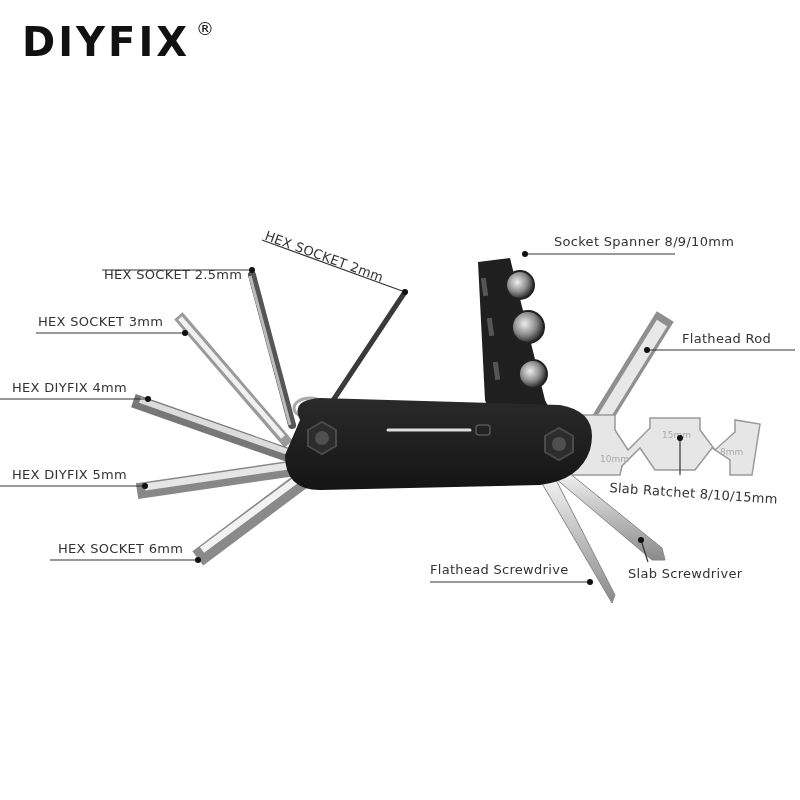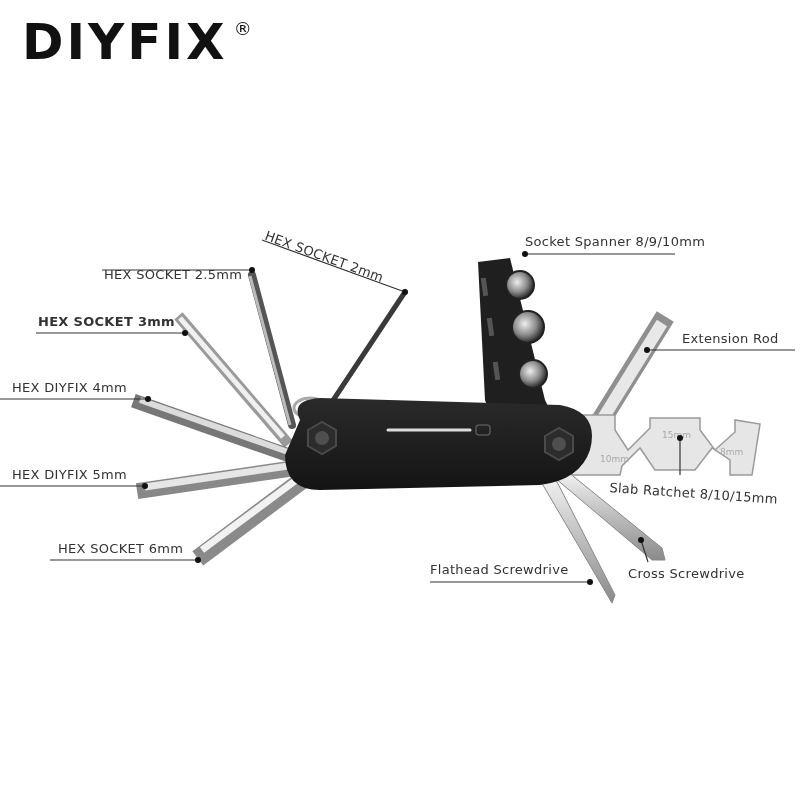--- a/index.html
+++ b/index.html
@@ -1,18 +1,18 @@
 <!DOCTYPE html>
 <html><head>
 <meta charset="utf-8">
 <style>
   html, body { margin:0; padding:0; background:#ffffff; }
   body { width:800px; height:800px; position:relative; overflow:hidden; font-family:"DejaVu Sans", sans-serif; }
   .brand { position:absolute; left:22px; top:18px; display:flex; align-items:flex-start; }
-  .brand-name { font-family:"DejaVu Sans", sans-serif; font-weight:bold; font-size:50px; letter-spacing:3px; color:#111; line-height:48px; }
+  .brand-name { font-family:"DejaVu Sans", sans-serif; font-weight:bold; font-size:40px; letter-spacing:3px; color:#111; line-height:48px; }
   .brand-reg { font-size:18px; color:#111; margin-left:6px; margin-top:0px; }
   .label { position:absolute; font-family:"DejaVu Sans", sans-serif; font-size:13px; color:#333; white-space:nowrap; letter-spacing:0.3px; }
   svg.art { position:absolute; left:0; top:0; }
 </style>
 </head>
 <body>
 
 <div class="brand">
   <span class="brand-name">DIYFIX</span>
   <span class="brand-reg">®</span>
@@ -123,21 +123,21 @@
     <circle cx="525" cy="254" r="3"></circle>
     <circle cx="647" cy="350" r="3"></circle>
     <circle cx="680" cy="438" r="3"></circle>
     <circle cx="590" cy="582" r="3"></circle>
     <circle cx="641" cy="540" r="3"></circle>
   </g>
 </svg>
 
 <div class="label" style="left:104px; top:267px;">HEX SOCKET 2.5mm</div>
 <div class="label" style="left:268px; top:228px; transform:rotate(20deg); transform-origin:left top;">HEX SOCKET 2mm</div>
-<div class="label" style="left:38px; top:314px;font-weight:bold;">HEX SOCKET 3mm</div>
+<div class="label" style="left:38px; top:314px;">HEX SOCKET 3mm</div>
 <div class="label" style="left:12px; top:380px;">HEX DIYFIX 4mm</div>
 <div class="label" style="left:12px; top:467px;">HEX DIYFIX 5mm</div>
 <div class="label" style="left:58px; top:541px;text-align:center;">HEX SOCKET 6mm</div>
-<div class="label" style="left:525px; top:234px;">Socket Spanner 8/9/10mm</div>
-<div class="label" style="left:682px; top:331px;">Extension Rod</div>
+<div class="label" style="left:554px; top:234px;">Socket Spanner 8/9/10mm</div>
+<div class="label" style="left:682px; top:331px;">Flathead Rod</div>
 <div class="label" style="left:610px; top:480px; transform:rotate(4deg); transform-origin:left top;">Slab Ratchet 8/10/15mm</div>
 <div class="label" style="left:430px; top:562px;">Flathead Screwdrive</div>
-<div class="label" style="left:628px; top:566px;">Cross Screwdrive</div>
+<div class="label" style="left:628px; top:566px;">Slab Screwdriver</div>
 
 </body></html>

